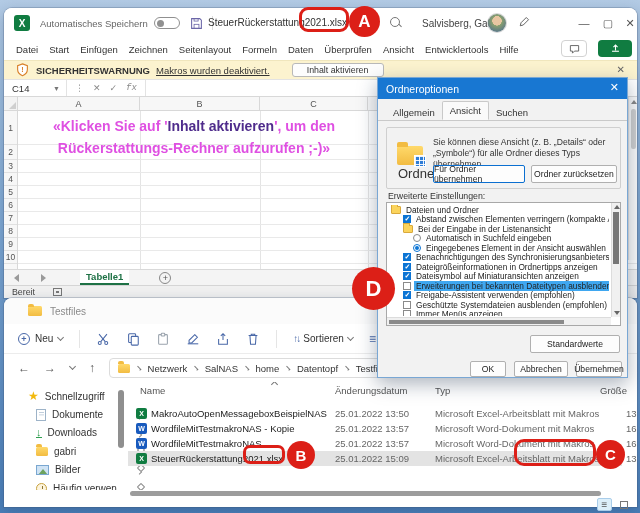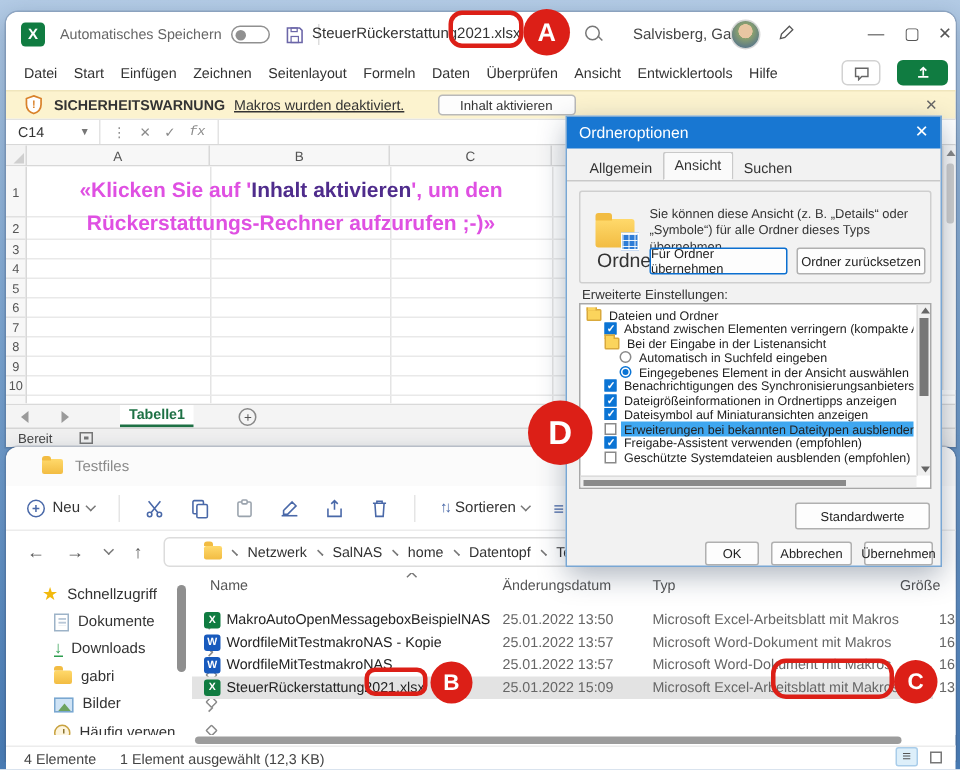--- a/index.html
+++ b/index.html
@@ -87,21 +87,21 @@
   .chev{display:inline-block;width:5px;height:5px;border-right:1.2px solid #777;border-bottom:1.2px solid #777;transform:rotate(45deg);margin-top:-3px;}
   .chev.r{transform:rotate(-45deg);margin:0 2px;}
   .chev.up{transform:rotate(-135deg);margin-top:2px;}
   .tsep{width:1px;height:18px;background:#e5e5e5;}
   .tbi{display:flex;align-items:center;}
   .tb-sort{display:flex;align-items:center;gap:4px;font-size:10px;color:#333;}
   .updown{font-size:10px;color:#4968a8;letter-spacing:-2px;}
   .hamb{font-size:12px;color:#4968a8;}
   .ex-addr{height:28px;display:flex;align-items:center;padding-left:14px;gap:14px;background:#fff;}
   .navarrow{font-size:12px;color:#555;}
-  .crumbbar{height:20px;width:282px;border:1px solid #dcdcdc;border-radius:4px;display:flex;align-items:center;padding-left:26px;gap:6px;background:#fff;overflow:hidden;}
+  .crumbbar{height:20px;width:282px;border:1px solid #dcdcdc;border-radius:4px;display:flex;align-items:center;padding-left:8px;gap:6px;background:#fff;overflow:hidden;}
   .crumb{font-size:9.5px;color:#333;white-space:nowrap;}
   
   .ex-body{position:absolute;left:0;top:84px;width:633px;height:108px;overflow:hidden;background:#fff;}
   .sb-item{position:absolute;display:flex;align-items:center;gap:6px;font-size:10px;color:#333;width:108px;}
   .pin{position:relative;width:9px;height:9px;display:inline-block;margin-left:auto;flex:none;}
   .pin::before{content:"";position:absolute;left:3px;top:0;width:4px;height:4px;border:1px solid #8a8a8a;border-radius:1px;transform:rotate(45deg);}
   .pin::after{content:"";position:absolute;left:4.5px;top:5.5px;width:1px;height:4px;background:#8a8a8a;transform:rotate(45deg);}
   .sb-scroll{position:absolute;left:114px;top:8px;width:6px;height:58px;background:#8f8f8f;border-radius:3px;}
   .ico-star{color:#f2b90d;font-size:12px;line-height:12px;}
   .ico-doc{width:10px;height:12px;border:1px solid #9db3c8;background:#fff;position:relative;flex:none;}
@@ -478,24 +478,20 @@
 
     <span class="ex-hscroll"></span>
 
     <div class="viewtoggles">
       <span class="vt active">≡</span>
       <span class="vt">
           <span class="box"></span>
         </span>
     </div>
 
-    <div class="ex-status">
-      <span>4 Elemente</span>
-      <span>1 Element ausgewählt (12,3 KB)</span>
-    </div>
   </div>
 
   <div id="dlg">
     <div class="dlg-title">
       <span>Ordneroptionen</span>
       <span class="dlg-close">✕</span>
     </div>
     <div class="dlg-tabs" id="dlg-tabs">
         <span class="dtab">Allgemein</span>
         <span class="dtab active">Ansicht</span>
@@ -553,20 +549,24 @@
             <span class="lbl sel">Erweiterungen bei bekannten Dateitypen ausblenden</span>
           </div>
           <div class="trow" style="padding-left: 14px;">
             <span class="cb on"></span>
             <span class="lbl">Freigabe-Assistent verwenden (empfohlen)</span>
           </div>
           <div class="trow" style="padding-left: 14px;">
             <span class="cb"></span>
             <span class="lbl">Geschützte Systemdateien ausblenden (empfohlen)</span>
           </div>
+          <div class="trow" style="padding-left: 14px;">
+            <span class="cb"></span>
+            <span class="lbl">Immer Menüs anzeigen</span>
+          </div>
         </div>
       <div class="lvscroll">
         <span class="up"></span>
         <span class="thumb"></span>
         <span class="dn"></span>
       </div>
       <div class="lhscroll">
           <span class="thumb"></span>
         </div>
     </div>

